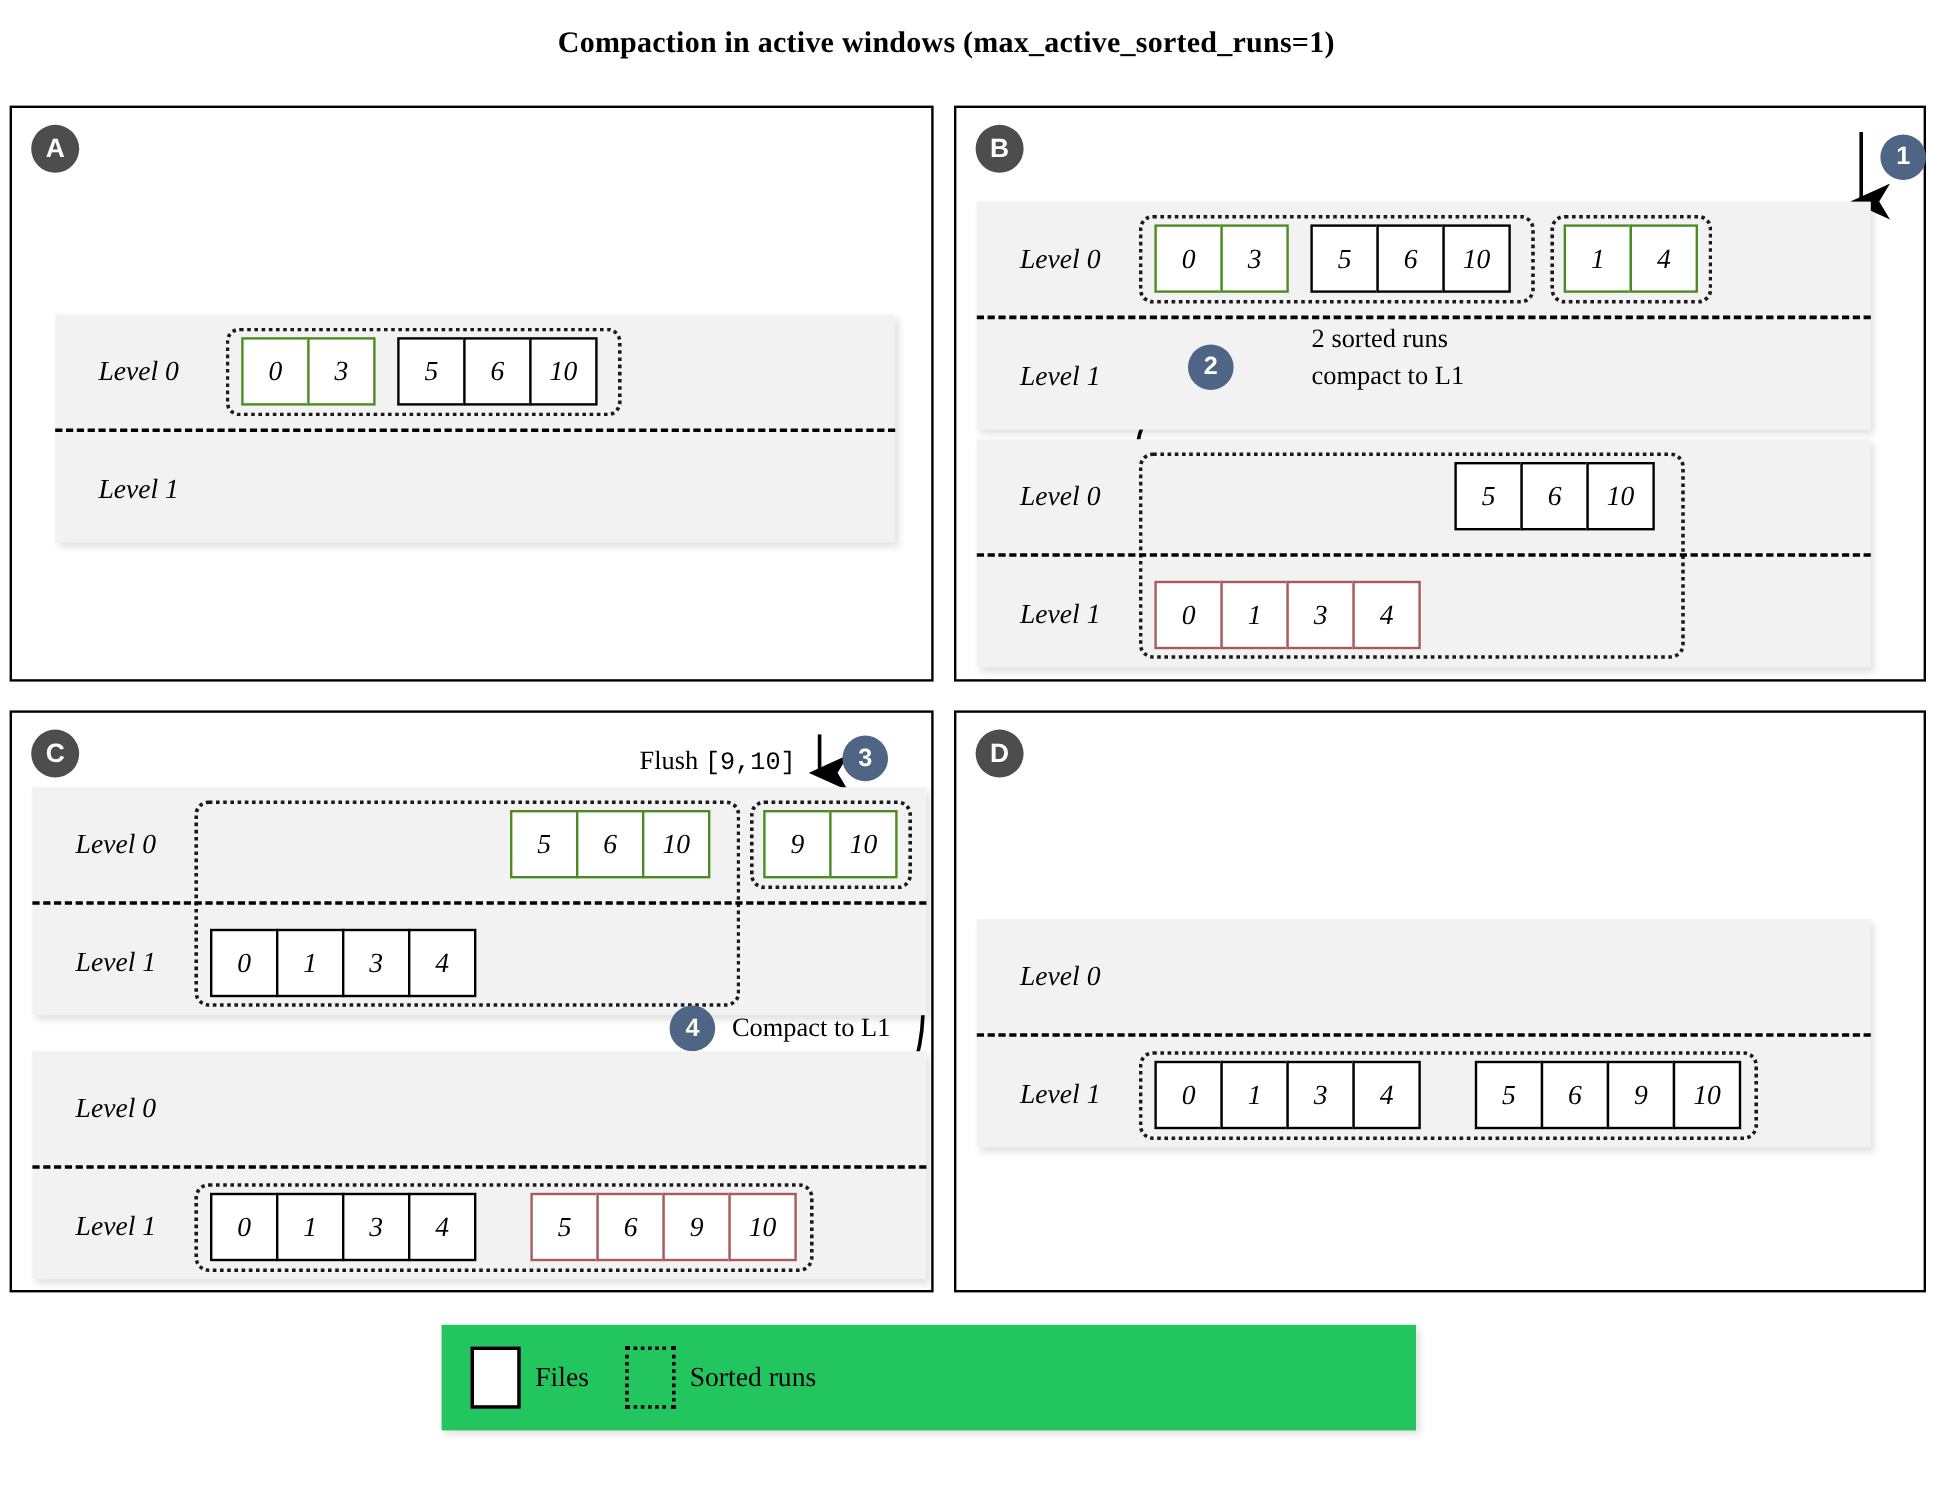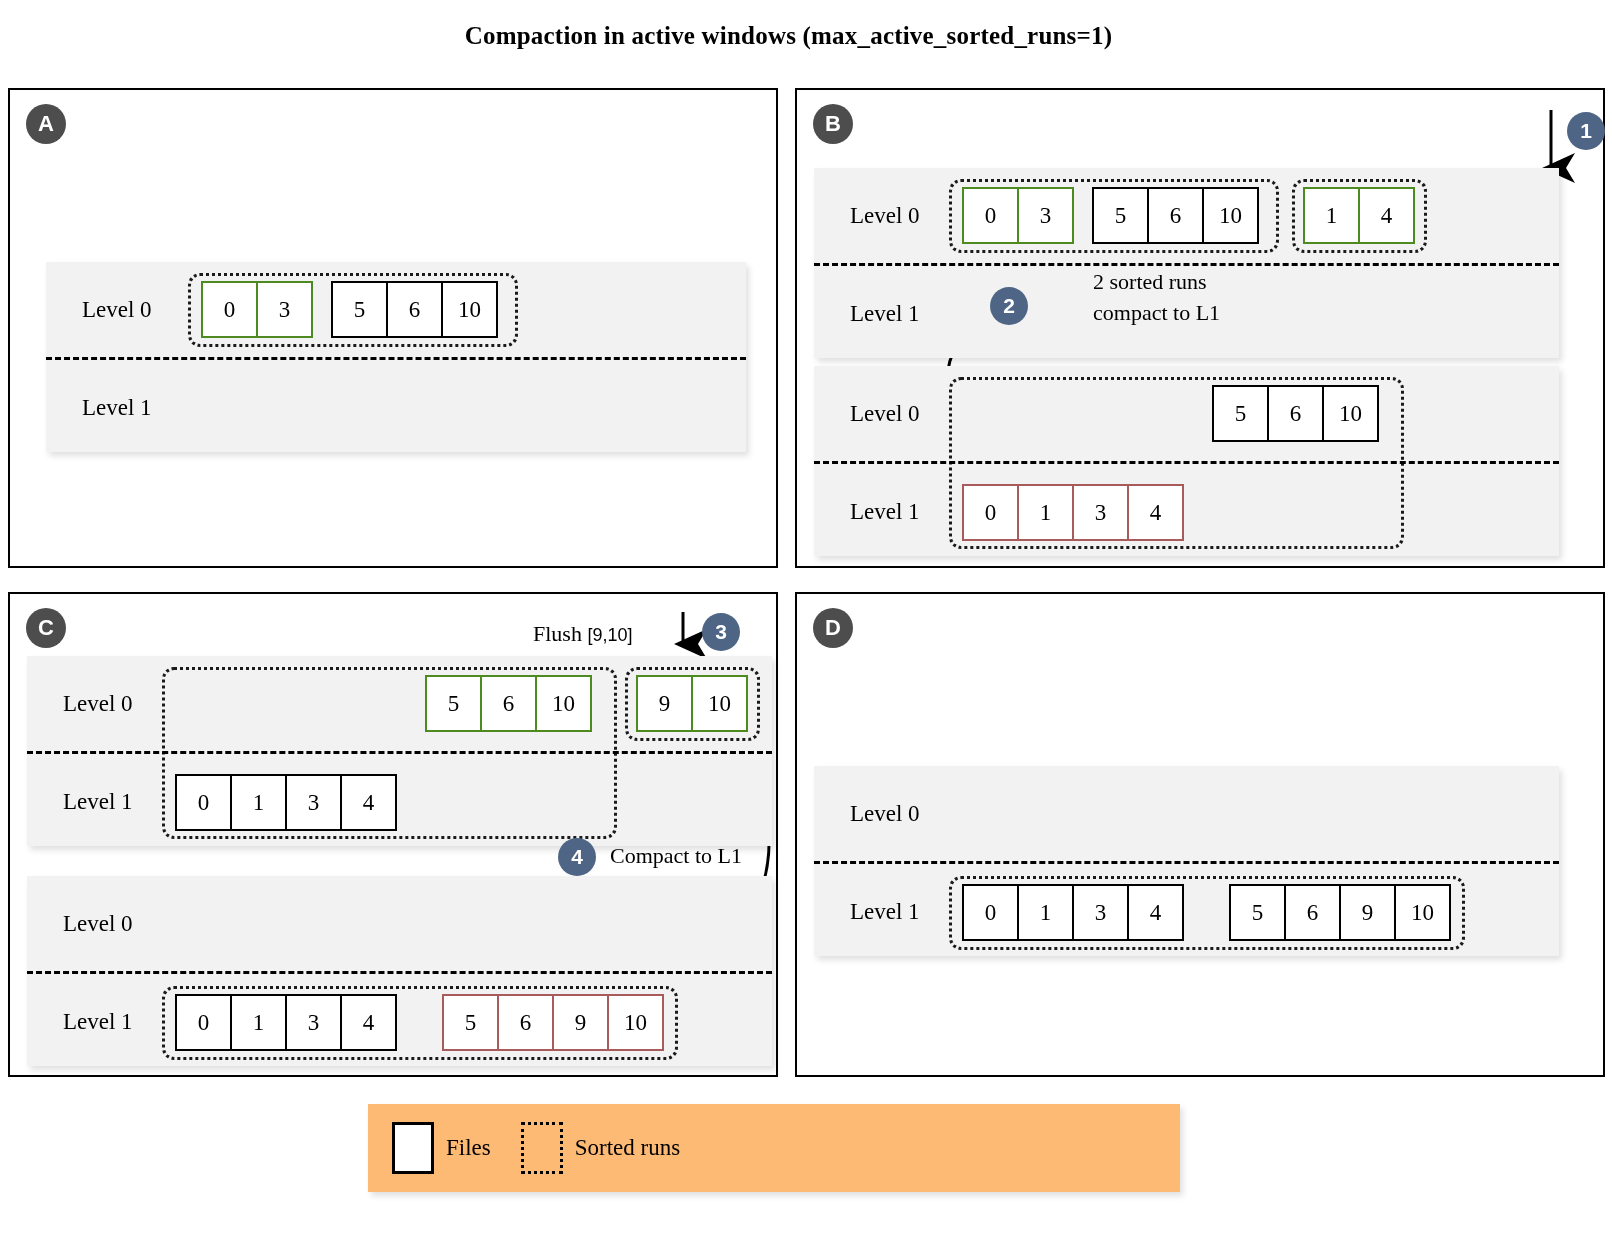--- a/index.html
+++ b/index.html
@@ -42,20 +42,21 @@
   .lvlblock{
     position:absolute;
     background:#f2f2f2;
     box-shadow:3px 4px 6px rgba(0,0,0,.12);
     box-sizing:border-box;
   }
   .lvlrow{
     position:relative;
     height:95px;
     box-sizing:border-box;
+    font-style:italic;
   }
   .lvlrow.sep{
     border-top:3px dashed #000;
   }
   .lvl-label{
     position:absolute;left:0;top:0;height:95px;
     display:flex;align-items:center;
     font-size:23px;
     padding-left:36px;
     white-space:nowrap;
@@ -98,33 +99,33 @@
     font-size:21px;font-weight:bold;
     display:flex;align-items:center;justify-content:center;
     font-family:"Liberation Sans","DejaVu Sans",sans-serif;
   }
   .note{
     position:absolute;
     font-size:22px;
     white-space:nowrap;
     line-height:31px;
   }
-  .mono{font-family:Liberation Sans, sans-serif;font-size:18px;}
+  .mono{font-family:Liberation Mono, monospace;font-size:21px;}
 
   svg.overlay{
     position:absolute;left:0;top:0;
     width:100%;height:100%;
     overflow:visible;pointer-events:none;
   }
 
   
   #legend{
     position:absolute;left:368px;top:1104px;
     width:812px;height:88px;
-    background:#fdba74;
+    background:#22c55e;
     box-shadow:3px 4px 6px rgba(0,0,0,.12);
     display:flex;align-items:center;
     box-sizing:border-box;
     padding-left:24px;
   }
   .lg-item{display:flex;align-items:center;}
   .lg-box{
     width:42px;height:52px;background:#fff;box-sizing:border-box;
     margin-right:12px;
   }

